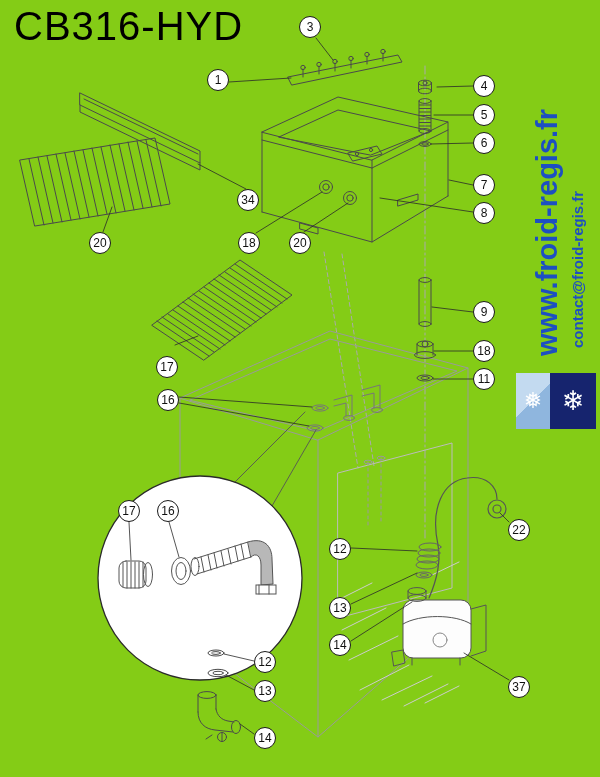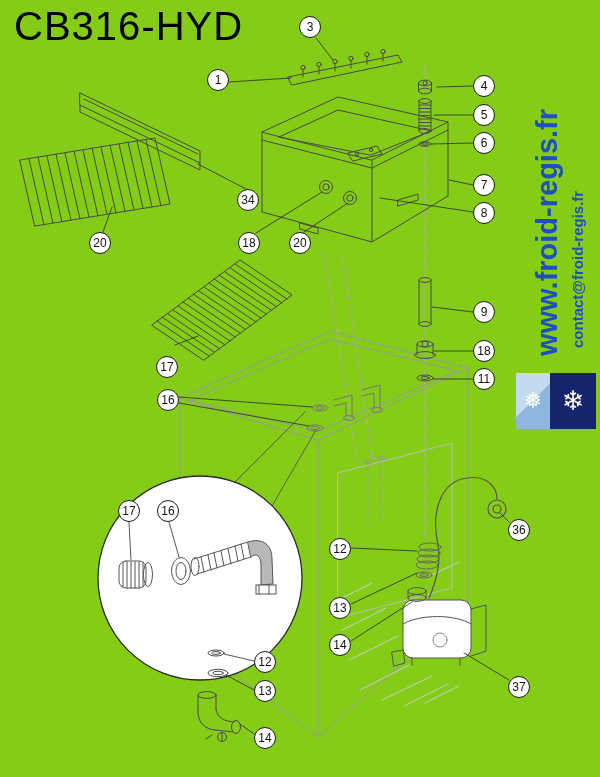--- a/index.html
+++ b/index.html
@@ -323,21 +323,21 @@
       <div class="callout" style="left: 89px; top: 232px;">20</div>
       <div class="callout" style="left: 238px; top: 232px;">18</div>
       <div class="callout" style="left: 289px; top: 232px;">20</div>
       <div class="callout" style="left: 473px; top: 301px;">9</div>
       <div class="callout" style="left: 473px; top: 340px;">18</div>
       <div class="callout" style="left: 473px; top: 368px;">11</div>
       <div class="callout" style="left: 156px; top: 344px; margin-top: 12px;">17</div>
       <div class="callout" style="left: 157px; top: 389px;">16</div>
       <div class="callout" style="left: 118px; top: 500px;">17</div>
       <div class="callout" style="left: 157px; top: 500px;">16</div>
-      <div class="callout" style="left: 508px; top: 519px;">36</div>
+      <div class="callout" style="left: 508px; top: 519px;">22</div>
       <div class="callout" style="left: 329px; top: 538px;">12</div>
       <div class="callout" style="left: 329px; top: 597px;">13</div>
       <div class="callout" style="left: 329px; top: 634px;">14</div>
       <div class="callout" style="left: 254px; top: 651px;">12</div>
       <div class="callout" style="left: 254px; top: 680px;">13</div>
       <div class="callout" style="left: 254px; top: 727px;">14</div>
       <div class="callout" style="left: 508px; top: 676px;">37</div>
     </div>
 
   <div class="vert url">www.froid-regis.fr</div>

